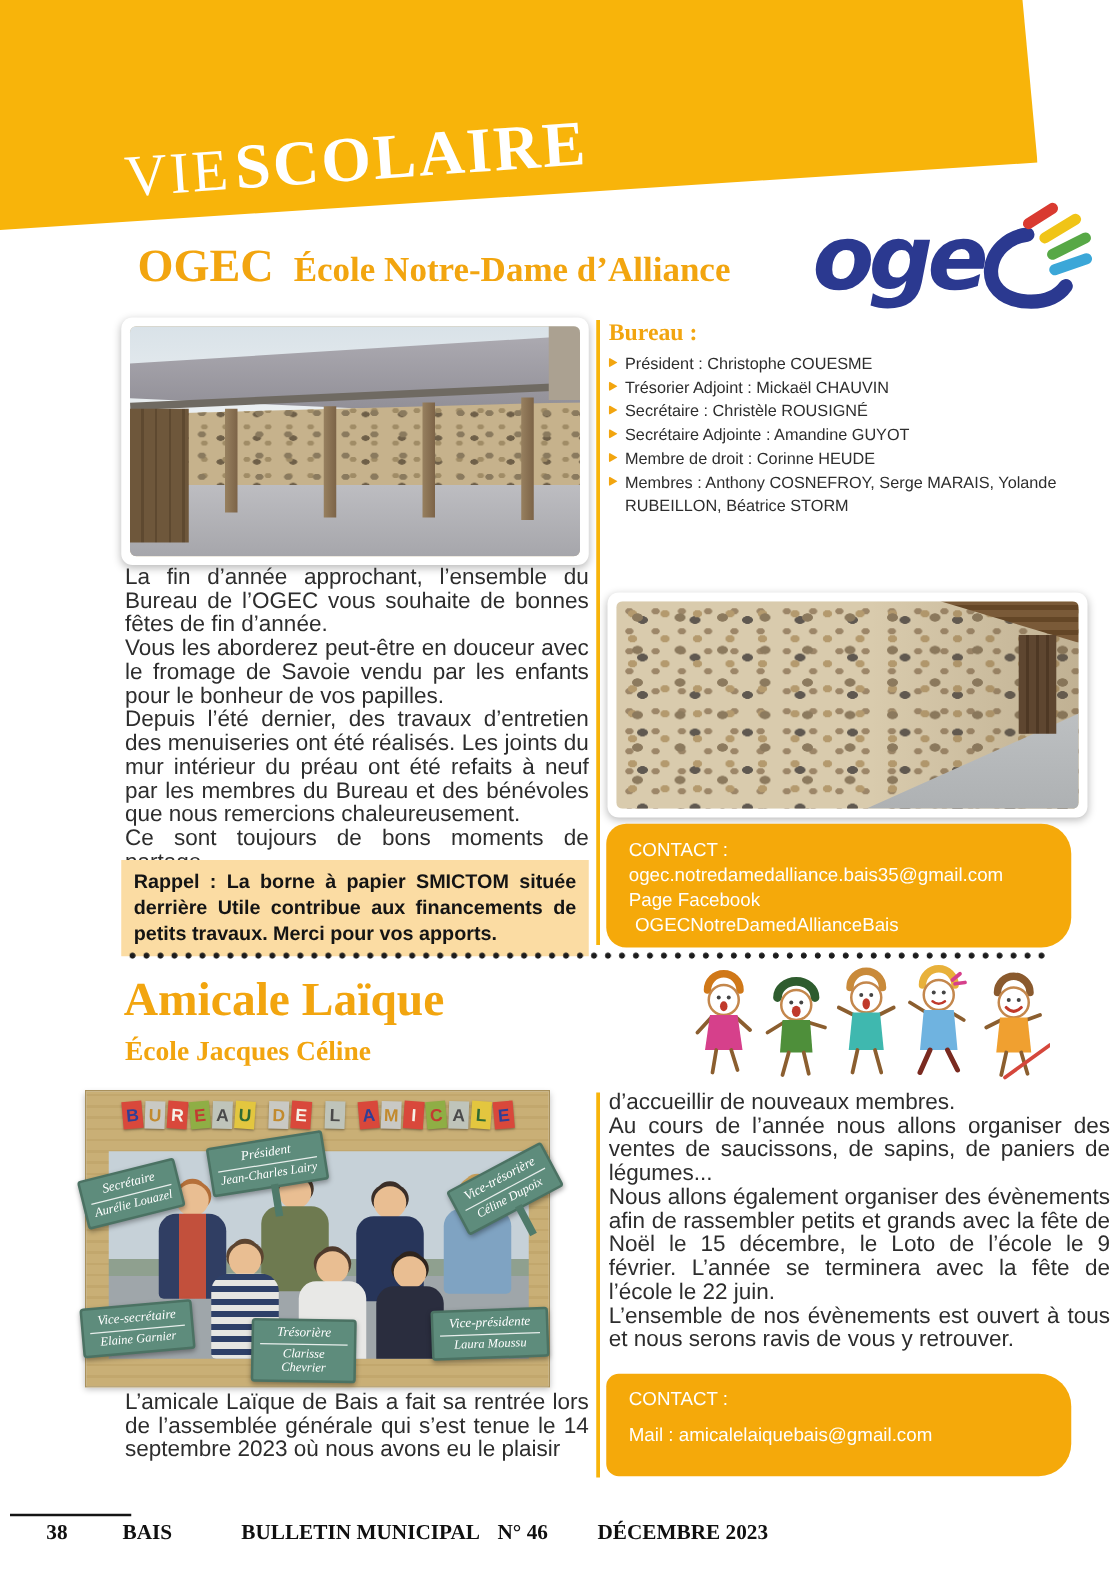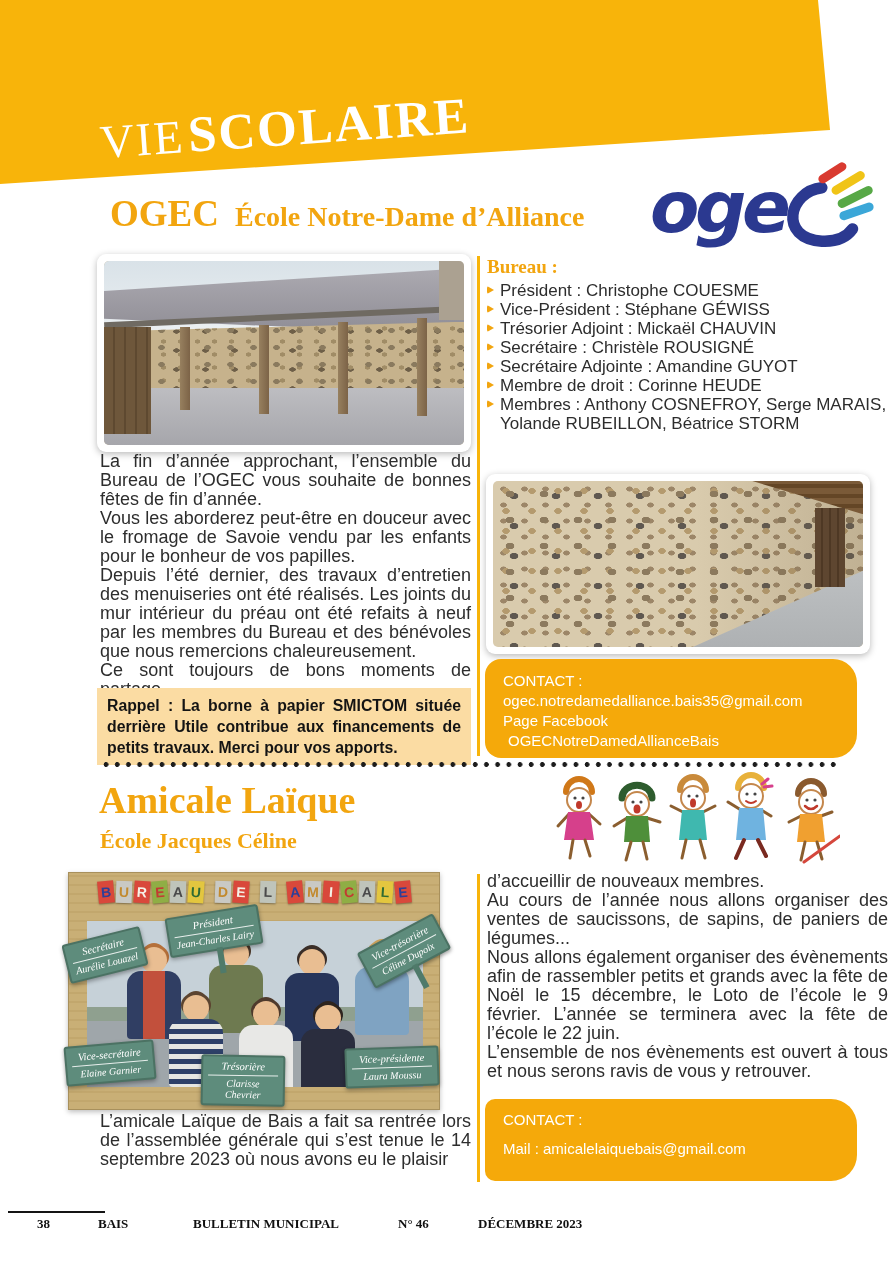--- a/index.html
+++ b/index.html
@@ -70,21 +70,21 @@
   .ph2 .beam{position:absolute;right:0;top:0;width:34%;height:20%;
              background:repeating-linear-gradient(0deg,#7A5A38 0 6px,#644626 6px 10px);
              clip-path:polygon(12% 0,100% 0,100% 100%);}
   .ph2 .door{position:absolute;right:5%;top:16%;width:8%;height:48%;
              background:repeating-linear-gradient(90deg,#5E4630 0 6px,#4E3824 6px 8px);}
 
   
   .bureau{position:absolute;left:487px;top:256px;width:403px;}
   .bureau .bh{font-family:"Liberation Serif",serif;font-weight:700;font-size:19px;color:var(--orange);margin-bottom:3px;}
   .bureau ul{list-style:none;margin:0;padding:0;}
-  .bureau li{display:flex;font-size:17px;line-height:19px;color:var(--ink);}
+  .bureau li{display:flex;font-size:13px;line-height:19px;color:var(--ink);}
   .bureau .blt{flex:0 0 auto;width:0;height:0;border-left:7px solid var(--orange);
                border-top:4.5px solid transparent;border-bottom:4.5px solid transparent;
                border-radius:2px;margin:5px 6px 0 0;}
 
   
   .coltext{font-size:18px;line-height:19px;text-align:justify;color:var(--ink);}
   .coltext p{margin:0;}
   .ogec-text{position:absolute;left:100px;top:452px;width:371px;}
   .amicale-right{position:absolute;left:487px;top:872px;width:401px;}
   .amicale-left{position:absolute;left:100px;top:1112px;width:371px;}
@@ -159,21 +159,21 @@
   .s-vicepresidente{right:0px;top:174px;width:94px;transform:rotate(-2deg);}
 
   
   .divider{position:absolute;width:3px;background:var(--yellow);}
   .divider1{left:477px;top:256px;height:500px;}
   .divider2{left:477px;top:874px;height:308px;}
 
   
   .footer-line{position:absolute;left:8px;top:1211px;width:97px;height:2px;background:#141414;}
   .footer{position:absolute;left:0;top:1216px;width:892px;height:30px;
-          font-family:"Liberation Serif",serif;font-size:13px;color:#101010;}
+          font-family:"Liberation Serif",serif;font-size:17px;color:#101010;}
   .footer span{position:absolute;white-space:nowrap;font-weight:700;}
   .f-num{left:37px;}
   .f-commune{left:98px;}
   .f-bulletin{left:193px;}
   .f-issue{left:398px;}
   .f-date{left:478px;font-weight:bold;}
 </style>
 </head>
 <body>
 
@@ -218,24 +218,20 @@
 
   <div class="bureau">
     <div class="bh">Bureau :</div>
     <ul>
       <li>
           <span class="blt"></span>
           <span>Président : Christophe COUESME</span>
         </li>
       <li>
           <span class="blt"></span>
-          <span>Vice-Président : Stéphane GÉWISS</span>
-        </li>
-      <li>
-          <span class="blt"></span>
           <span>Trésorier Adjoint : Mickaël CHAUVIN</span>
         </li>
       <li>
           <span class="blt"></span>
           <span>Secrétaire : Christèle ROUSIGNÉ</span>
         </li>
       <li>
           <span class="blt"></span>
           <span>Secrétaire Adjointe : Amandine GUYOT</span>
         </li>

